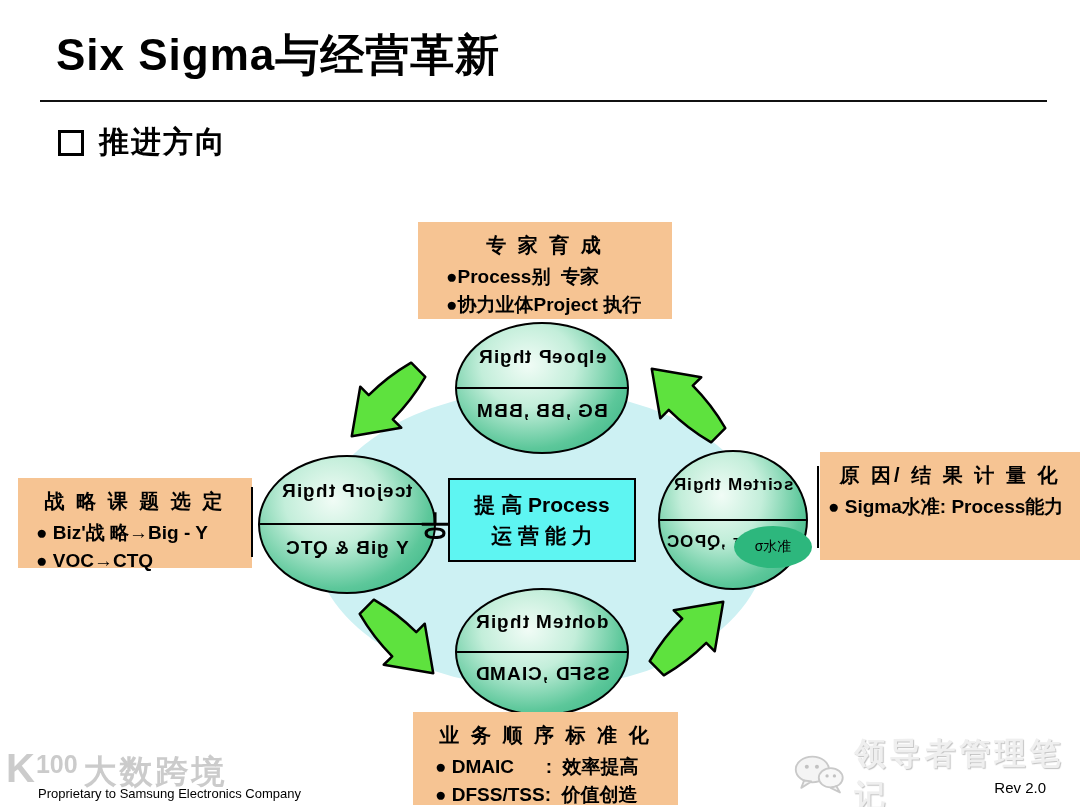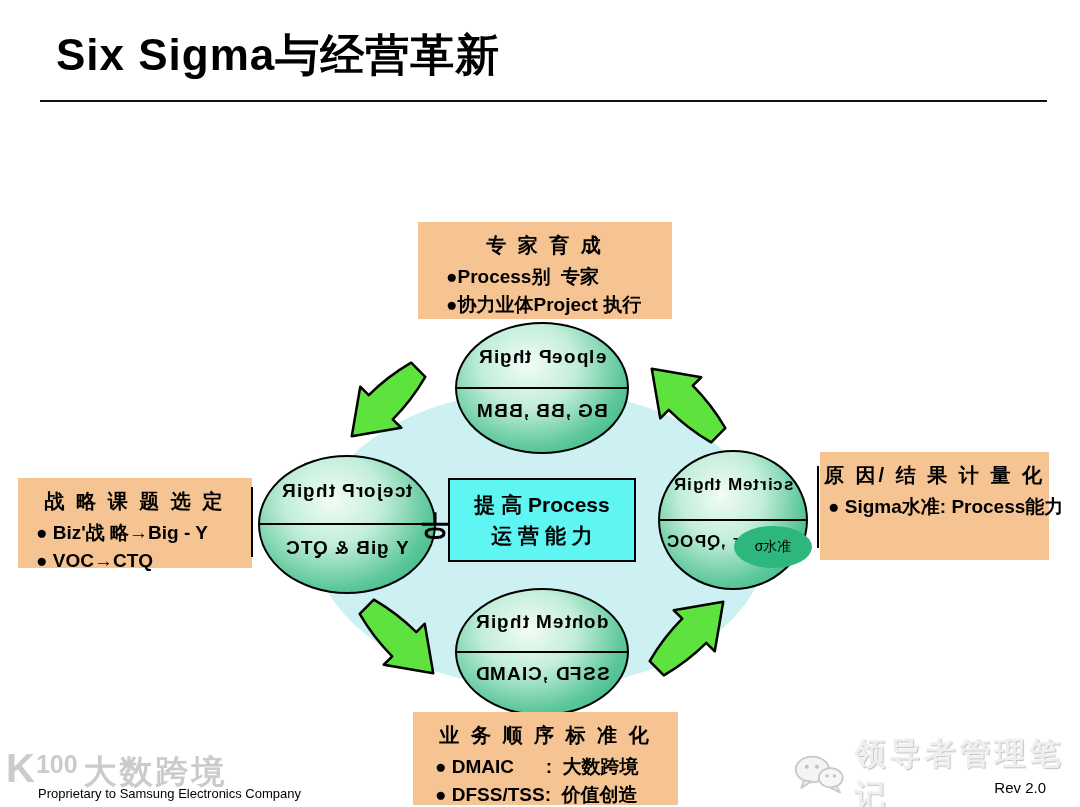--- a/index.html
+++ b/index.html
@@ -53,21 +53,21 @@
 
   
   .o-box{position:absolute;background:#f6c493;z-index:5;font-weight:700;font-size:19px;
          padding-top:10px;box-sizing:border-box;}
   .o-title{text-align:center;font-size:20px;letter-spacing:3px;margin-bottom:4px;}
   .o-item{white-space:pre;line-height:1.45;}
   .box-top{left:418px;top:222px;width:254px;height:97px;}
   .box-top .o-item{padding-left:28px;}
   .box-left{left:18px;top:478px;width:234px;height:90px;}
   .box-left .o-item{padding-left:18px;}
-  .box-right{left:820px;top:452px;width:229px;height:108px;}
+  .box-right{left:820px;top:452px;width:260px;height:108px;}
   .box-right .o-item{padding-left:8px;}
   .box-bottom{left:413px;top:712px;width:265px;height:93px;}
   .box-bottom .o-item{padding-left:22px;}
   .tick{position:absolute;width:2px;background:#000;z-index:5;}
   .tick-left{left:251px;top:487px;height:70px;}
   .tick-right{left:817px;top:466px;height:82px;}
 
   
   .footer-left{position:absolute;left:38px;top:786px;font-size:13px;z-index:9;}
   .footer-right{position:absolute;right:34px;top:779px;font-size:15px;z-index:9;}
@@ -82,20 +82,24 @@
   .wc-logo{margin-right:8px;}
 </style>
 </head>
 <body>
 
 <div id="slide">
 
   <div class="title">Six Sigma与经营革新</div>
   <div class="title-rule"></div>
 
+  <div class="bullet-row">
+    <div class="sq-bullet"></div>
+    <div class="bullet-label">推进方向</div>
+  </div>
 
   <div class="bg-ellipse"></div>
 
   <svg class="arrow ar-tl" viewBox="0 0 100 64">
     <path d="M3,22 C22,17 40,15 56,15 L56,3 L97,32 L56,61 L56,49 C40,49 22,47 3,42 Z"></path>
     </svg>
   <svg class="arrow ar-tr" viewBox="0 0 100 64">
     <path d="M3,22 C22,17 40,15 56,15 L56,3 L97,32 L56,61 L56,49 C40,49 22,47 3,42 Z"></path>
     </svg>
   <svg class="arrow ar-bl" viewBox="0 0 100 64">
@@ -150,21 +154,21 @@
   <div class="tick tick-left"></div>
 
   <div class="o-box box-right">
     <div class="o-title">原 因/ 结 果  计 量 化</div>
     <div class="o-item">● Sigma水准: Process能力</div>
   </div>
   <div class="tick tick-right"></div>
 
   <div class="o-box box-bottom">
     <div class="o-title">业 务 顺 序 标 准 化</div>
-    <div class="o-item">● DMAIC      :  大数跨境</div>
+    <div class="o-item">● DMAIC      :  效率提高</div>
     <div class="o-item">● DFSS/TSS:  价值创造</div>
   </div>
 
   <div class="wm-left">
     <span class="k">K</span>
     <span class="num">100</span>
     <span class="cn">大数跨境</span>
   </div>
 
   <div class="wm-right">

